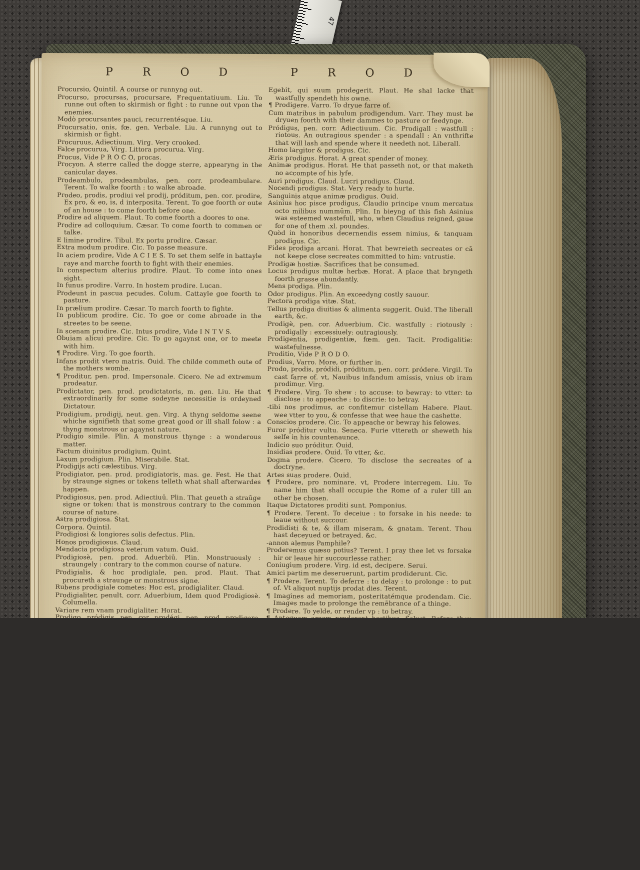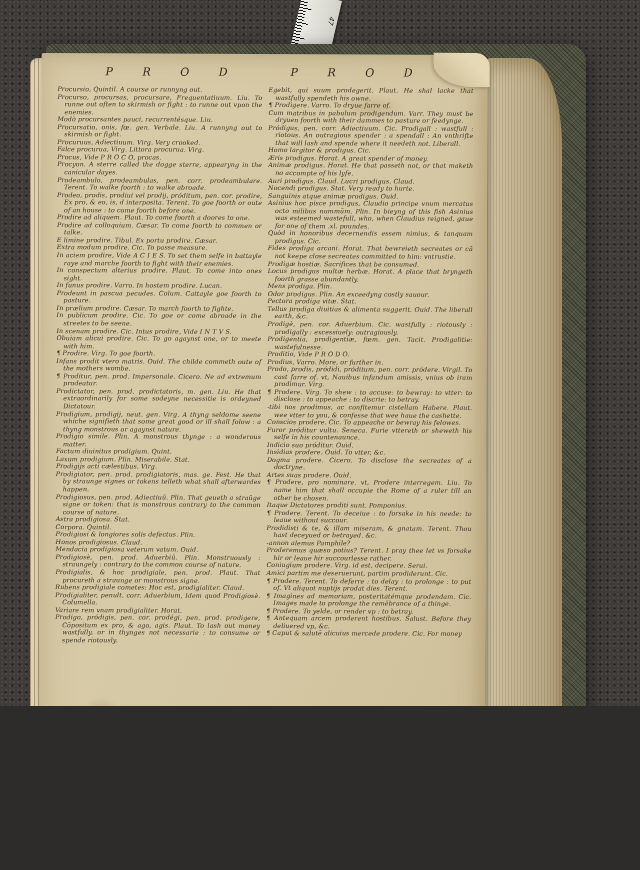--- a/index.html
+++ b/index.html
@@ -1,25 +1,24 @@
 <!DOCTYPE html>
 <html><head>
 <meta charset="utf-8">
 <style>
   html,body{margin:0;padding:0;background:#2e2c2a;}
   .scene{
-    position:relative;width:640px;height:706px;overflow:hidden;
+    position:relative;width:640px;height:618px;overflow:hidden;
     background-color:#3e3b38;
     background-image:
       radial-gradient(rgba(255,255,255,0.05) 1px, transparent 1.2px),
       radial-gradient(rgba(0,0,0,0.35) 1px, transparent 1.2px);
     background-size:4px 4px,7px 7px;
     background-position:0 0,2px 3px;
     font-family:"DejaVu Serif", serif;
-    font-style:italic;
   }
   
   .book-cover{
     position:absolute;left:46px;top:44px;width:540px;height:812px;
     background-color:#4f5140;
     background-image:repeating-linear-gradient(45deg, rgba(0,0,0,0.25) 0 1px, transparent 1px 3px),
                      repeating-linear-gradient(-45deg, rgba(255,255,255,0.05) 0 1px, transparent 1px 3px);
     border-radius:6px 18px 14px 6px;
     box-shadow:0 6px 18px rgba(0,0,0,0.55);
   }

